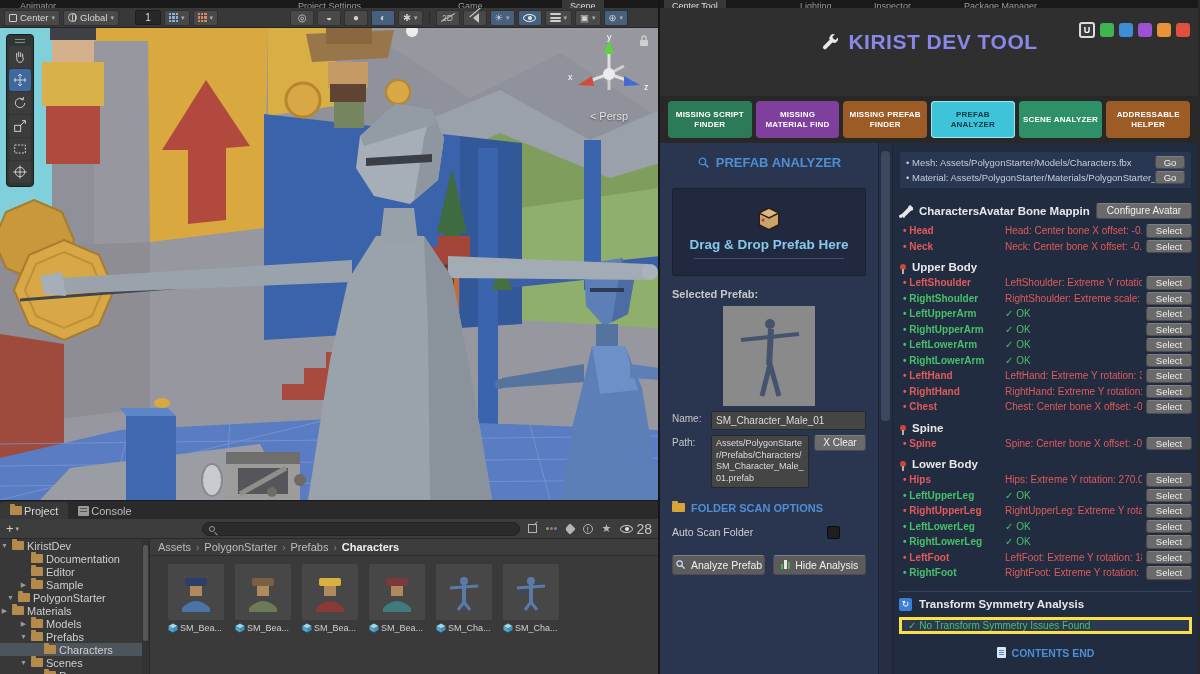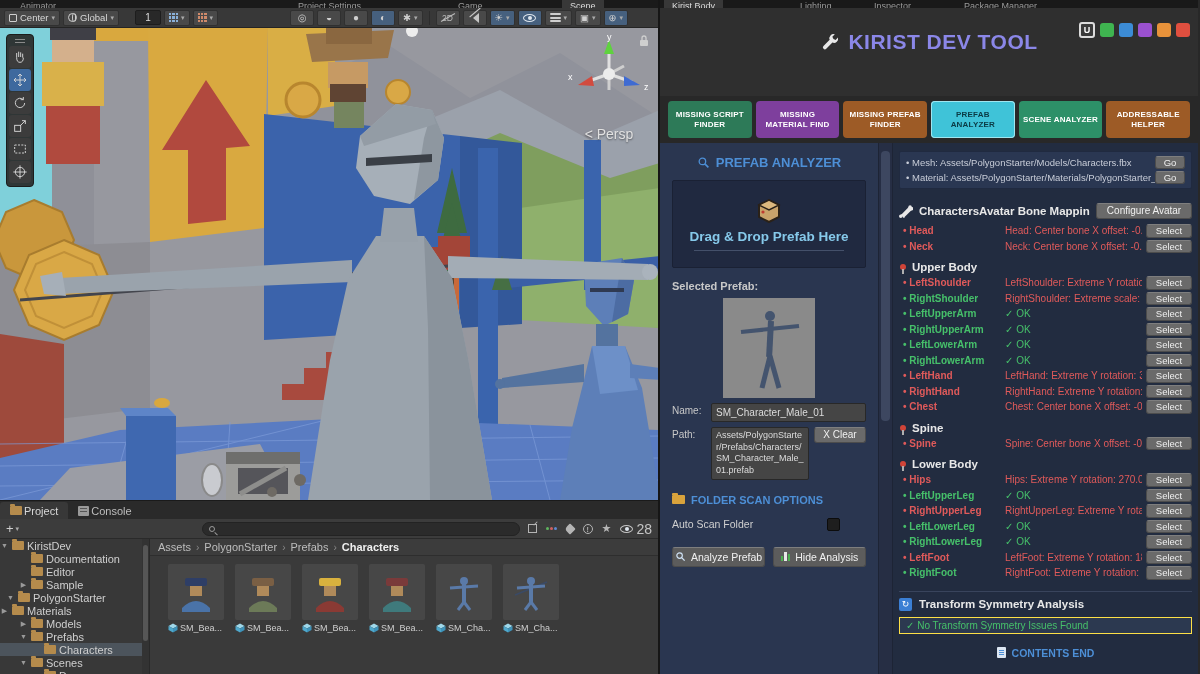--- a/index.html
+++ b/index.html
@@ -39,21 +39,21 @@
   .ic-bars i { height:2px; background:#cfcfcf; border-radius:1px; }
 
   .sceneView { position:relative; height:472px; flex:none; overflow:hidden; background:#97989f; }
   .toolPalette { position:absolute; left:6px; top:6px; width:28px; background:rgba(40,40,40,.92); border:1px solid #1c1c1c; border-radius:4px; padding:2px; z-index:5; }
   .tpHandle { height:8px; display:flex; flex-direction:column; justify-content:center; gap:2px; padding:0 6px; }
   .tpHandle i { height:1px; background:#8a8a8a; }
   .tpBtn { width:22px; height:22px; margin:1px auto; border-radius:3px; background:#3c3c3c; display:flex; align-items:center; justify-content:center; }
   .tpBtn.active { background:#3e699e; }
   .tpBtn svg { stroke:#d8d8d8; fill:none; stroke-width:1.4; }
   .gizmoWrap { position:absolute; right:6px; top:4px; width:86px; text-align:center; z-index:5; }
-  .perspLabel { color:#e2e2e2; font-size:14px; text-shadow:0 1px 2px rgba(0,0,0,.5); margin-top:16px; }
+  .perspLabel { color:#e2e2e2; font-size:11px; text-shadow:0 1px 2px rgba(0,0,0,.5); margin-top:0px; }
 
   
   .projectPanel { flex:1; display:flex; flex-direction:column; background:#383838; border-top:1px solid #1a1a1a; }
   .projTabs { height:18px; background:#2a2a2a; display:flex; align-items:flex-end; flex:none; }
   .ptab { height:17px; display:flex; align-items:center; gap:2px; padding:0 10px; font-size:11px; color:#bdbdbd; }
   .ptab.active { background:#383838; color:#d8d8d8; border-radius:3px 3px 0 0; }
   .fold { width:12px; height:9px; background:#b58b4c; border-radius:1px; position:relative; }
   .fold:before { content:""; position:absolute; top:-2px; left:0; width:5px; height:2px; background:#b58b4c; border-radius:1px 1px 0 0; }
   .ic-console { width:11px; height:10px; background:#9a9a9a; border-radius:1px; position:relative; }
   .ic-console:after { content:""; position:absolute; left:2px; top:2px; right:2px; height:1px; background:#555; box-shadow:0 3px 0 #555; }
@@ -97,21 +97,21 @@
   .sw { width:14px; height:14px; border-radius:3px; }
   .kTabs { height:47px; background:#282828; display:flex; gap:4px; padding:5px 8px; flex:none; }
   .ktab { flex:1; border-radius:4px; font-size:8px; font-weight:bold; text-align:center; display:flex; align-items:center; justify-content:center; padding:2px 3px; line-height:1.25; letter-spacing:.2px; }
   .kContent { flex:1; display:flex; overflow:hidden; }
   .kLeft { width:218px; flex:none; background:#2a3650; padding:8px 12px; }
   .kScroll { width:15px; flex:none; background:#262e44; position:relative; border-left:1px solid #1d2435; border-right:1px solid #1d2435; }
   .kScroll i { position:absolute; left:2px; right:2px; top:8px; height:270px; background:#3d4760; border-radius:4px; }
   .kRight { flex:1; background:#222c40; padding:6px 6px 0 6px; overflow:hidden; }
 
   .kaTitle { display:flex; align-items:center; justify-content:center; gap:6px; color:#4d8fd6; font-weight:bold; font-size:13px; margin-top:4px; }
-  .dropZone { margin-top:10px; height:88px; background:#202940; border:1px solid #1a2134; border-radius:2px; display:flex; flex-direction:column; align-items:center; justify-content:center; gap:6px; }
+  .dropZone { margin-top:18px; height:88px; background:#202940; border:1px solid #1a2134; border-radius:2px; display:flex; flex-direction:column; align-items:center; justify-content:center; gap:6px; }
   .dzText { color:#86c9ea; font-weight:bold; font-size:13.5px; }
   .dzLine { width:150px; height:1px; background:#44506a; }
   .selLabel { margin-top:12px; font-size:11px; font-weight:bold; color:#c8c8c8; }
   .preview { width:92px; height:100px; background:#8a8a8a; margin:6px auto 4px; display:flex; align-items:center; justify-content:center; }
   .fieldRow { display:flex; align-items:flex-start; gap:5px; margin-top:5px; }
   .fLabel { width:34px; flex:none; font-size:10px; color:#c8c8c8; padding-top:2px; }
   .fBox { flex:1; background:#454545; border:1px solid #282828; border-radius:2px; color:#dcdcdc; font-size:9px; padding:2px 4px; min-height:14px; word-break:break-all; line-height:1.3; }
   .kbtn { background:#6a6a6a; border:1px solid #4c4c4c; border-top-color:#7e7e7e; border-radius:3px; color:#f0f0f0; text-align:center; }
   .clearBtn { flex:none; width:52px; height:16px; font-size:10px; line-height:14px; }
   .fsTitle { display:flex; align-items:center; gap:6px; color:#4d8fd6; font-weight:bold; font-size:11px; margin-top:14px; }
@@ -138,21 +138,21 @@
   .pin:after { content:""; position:absolute; left:2px; top:5px; width:1.5px; height:5px; background:#b0b0b0; }
   .brow { display:flex; align-items:center; height:15.5px; padding-left:4px; }
   .bname { width:102px; flex:none; font-size:10px; font-weight:bold; white-space:nowrap; overflow:hidden; }
   .bmsg { flex:1; font-size:10px; white-space:nowrap; overflow:hidden; }
   .cr { color:#e05a5a; } .cg { color:#46c06a; }
   .selBtn { flex:none; width:46px; height:13.5px; font-size:9.5px; line-height:11.5px; margin-left:4px; }
   .symWrap { border-top:1px solid #39445c; margin-top:10px; padding-top:6px; }
   .symHead { display:flex; align-items:center; gap:7px; }
   .symIc { width:13px; height:13px; background:#3b7fd4; border-radius:2px; color:#fff; font-size:9px; text-align:center; line-height:13px; }
   .symTitle { font-size:11.5px; font-weight:bold; color:#e8e8e8; }
-  .symResult { margin-top:6px; height:17px; background:#2c3950; border:1px solid #fde047; color:#46c06a; font-size:10px; display:flex; align-items:center; padding:0 6px; }
+  .symResult { margin-top:6px; height:17px; background:#2c3950; border:3px solid #fde047; color:#46c06a; font-size:10px; display:flex; align-items:center; padding:0 6px; }
   .endRow { display:flex; align-items:center; justify-content:center; gap:6px; margin-top:13px; color:#4d8fd6; font-weight:bold; font-size:10.5px; }
   .docIc { width:9px; height:11px; background:#dce6f2; border-radius:1px; position:relative; }
   .docIc:after { content:""; position:absolute; left:2px; top:3px; width:5px; height:1px; background:#4d8fd6; box-shadow:0 2px 0 #4d8fd6, 0 4px 0 #4d8fd6; }
 </style>
 </head>
 <body>
 
 <div id="root">
 
   <div id="left-pane">
@@ -641,21 +641,21 @@
               </div>
             </div>
 
         </div>
       </div>
     </div>
   </div>
 
   <div id="right-pane">
     <div class="winStrip" id="right-tabstrip">
-        <div class="wtab active" style="left:4px"><span>Kirist Body</span></div>
+        <div class="wtab active" style="left:4px"><span>Center Tool</span></div>
         <div class="wtab" style="left:132px"><span>Lighting</span></div>
         <div class="wtab" style="left:206px"><span>Inspector</span></div>
         <div class="wtab" style="left:296px"><span>Package Manager</span></div>
       </div>
 
     <div class="kHeader">
       <div class="kTitleRow">
         <svg width="20" height="20" viewBox="0 0 24 24">
             <path d="M21.5 6.5 a5 5 0 0 1-6.6 6.2 L7.5 20.1 a2.3 2.3 0 0 1-3.3-3.3 l7.4-7.4 A5 5 0 0 1 17.8 2.8 l-3 3 1.4 2.5 2.5 1.4 z" fill="#e8e8e8"></path>
           </svg>

